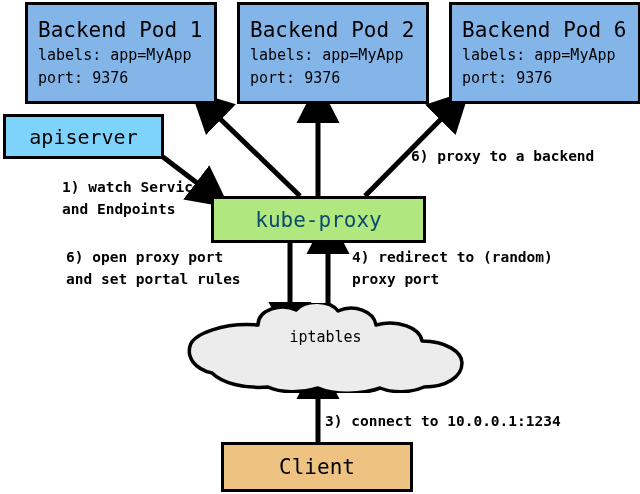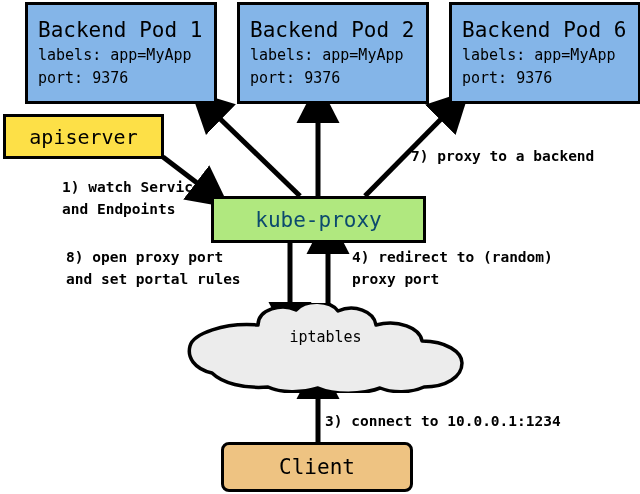--- a/index.html
+++ b/index.html
@@ -55,21 +55,21 @@
   }
   #pod1 { left: 25px; }
   #pod2 { left: 237px; }
   #pod3 { left: 449px; }
 
   #apiserver {
     left: 3px;
     top: 114px;
     width: 161px;
     height: 45px;
-    background: #fde047;
+    background: #7dd3fc;
     align-items: center;
   }
   #apiserver .label {
     font-size: 20px;
     line-height: 24px;
     color: #000;
   }
 
   #kubeproxy {
     left: 211px;
@@ -85,21 +85,20 @@
     color: #0c4a6e;
   }
 
   #client {
     left: 221px;
     top: 442px;
     width: 192px;
     height: 50px;
     background: #eec382;
     align-items: center;
-    border-radius: 8px;
   }
   #client .label {
     font-size: 21px;
     line-height: 26px;
     color: #000;
   }
 
   .cloud-wrap {
     position: absolute;
     left: 184px;
@@ -207,20 +206,20 @@
   <div class="node" id="kubeproxy">
     <div class="label">kube-proxy</div>
   </div>
 
   <div class="node" id="client">
     <div class="label">Client</div>
   </div>
 
   <div class="step" id="step1">1) watch Services
 and Endpoints</div>
-  <div class="step" id="step2">8) open proxy port
+  <div class="step" id="step2">6) open proxy port
 and set portal rules</div>
   <div class="step" id="step3">3) connect to 10.0.0.1:1234</div>
   <div class="step" id="step4">4) redirect to (random)
 proxy port</div>
-  <div class="step" id="step5">7) proxy to a backend</div>
+  <div class="step" id="step5">6) proxy to a backend</div>
 
 </div>
 
 </body></html>

